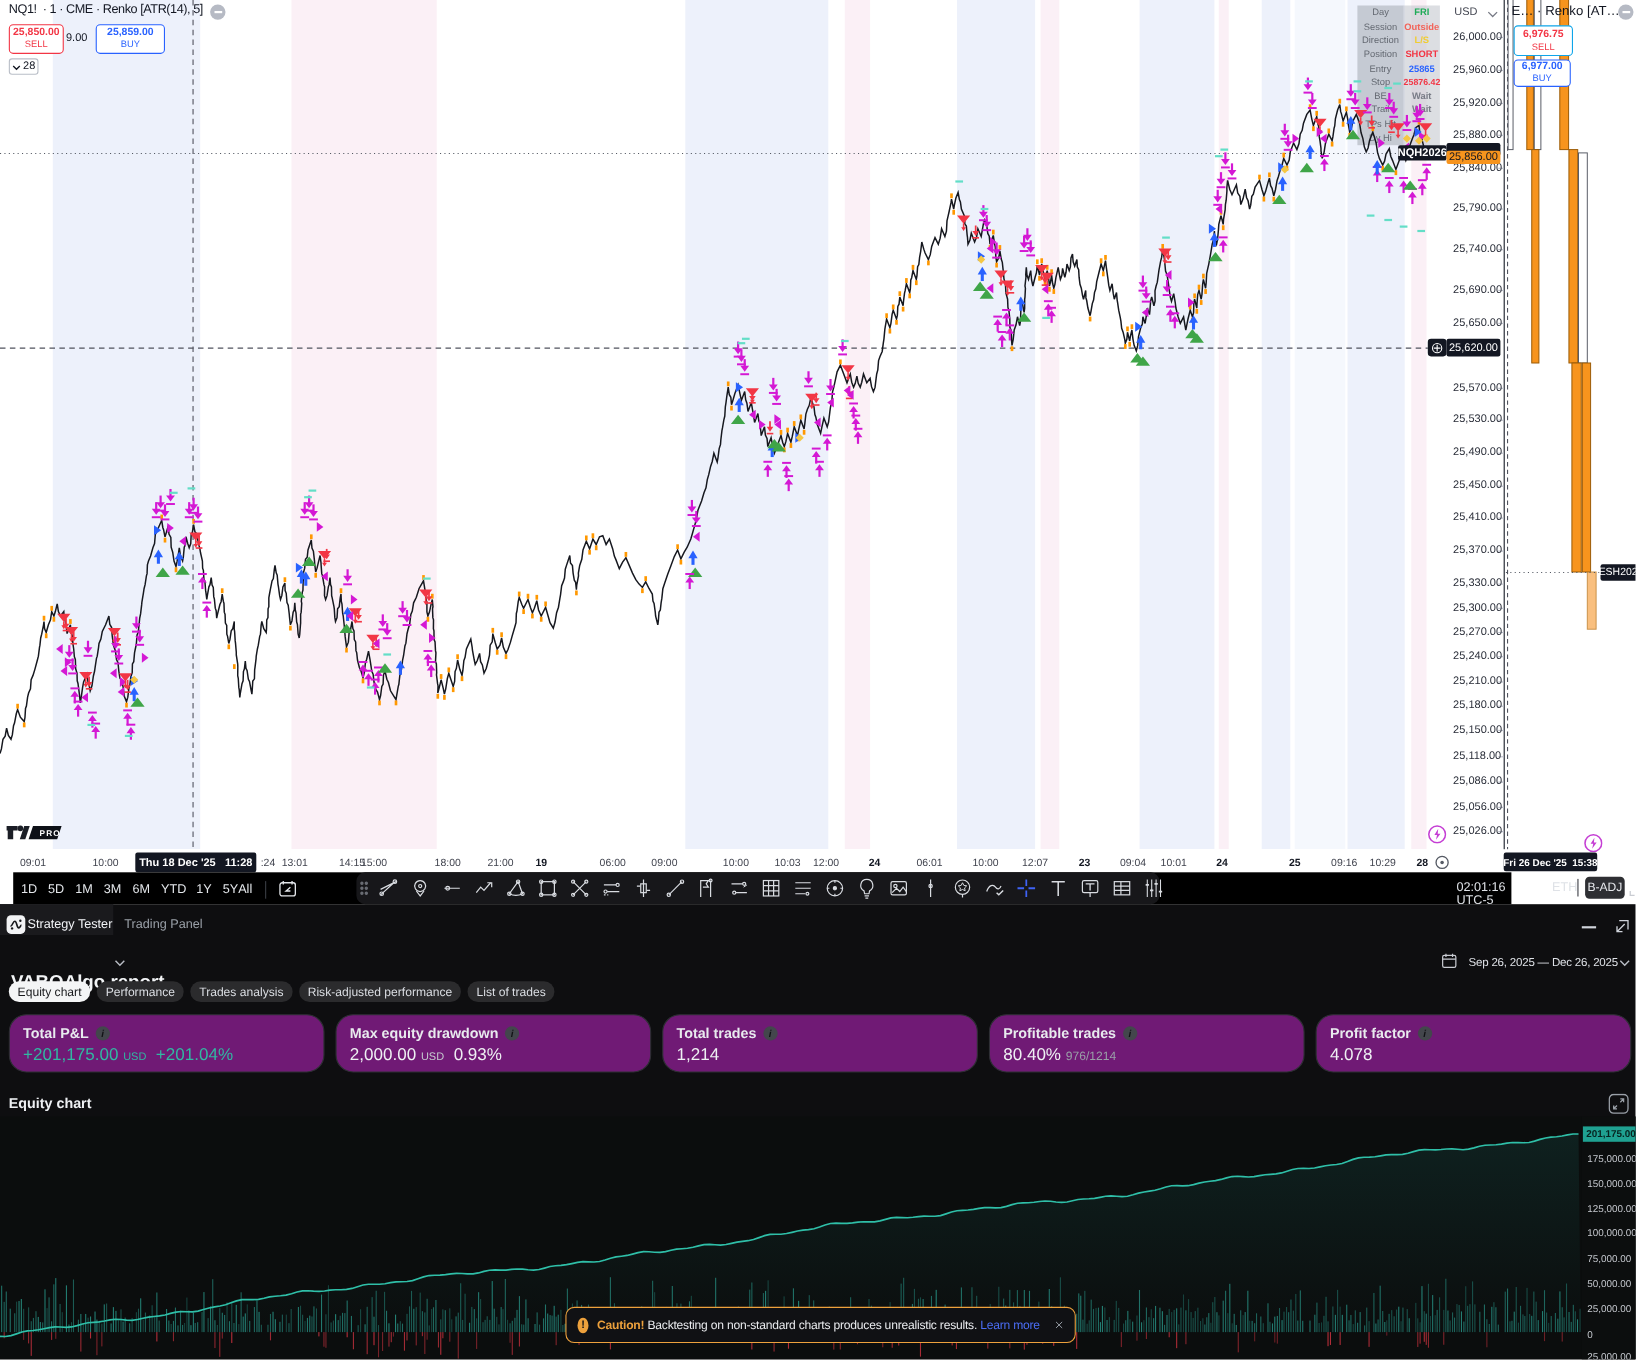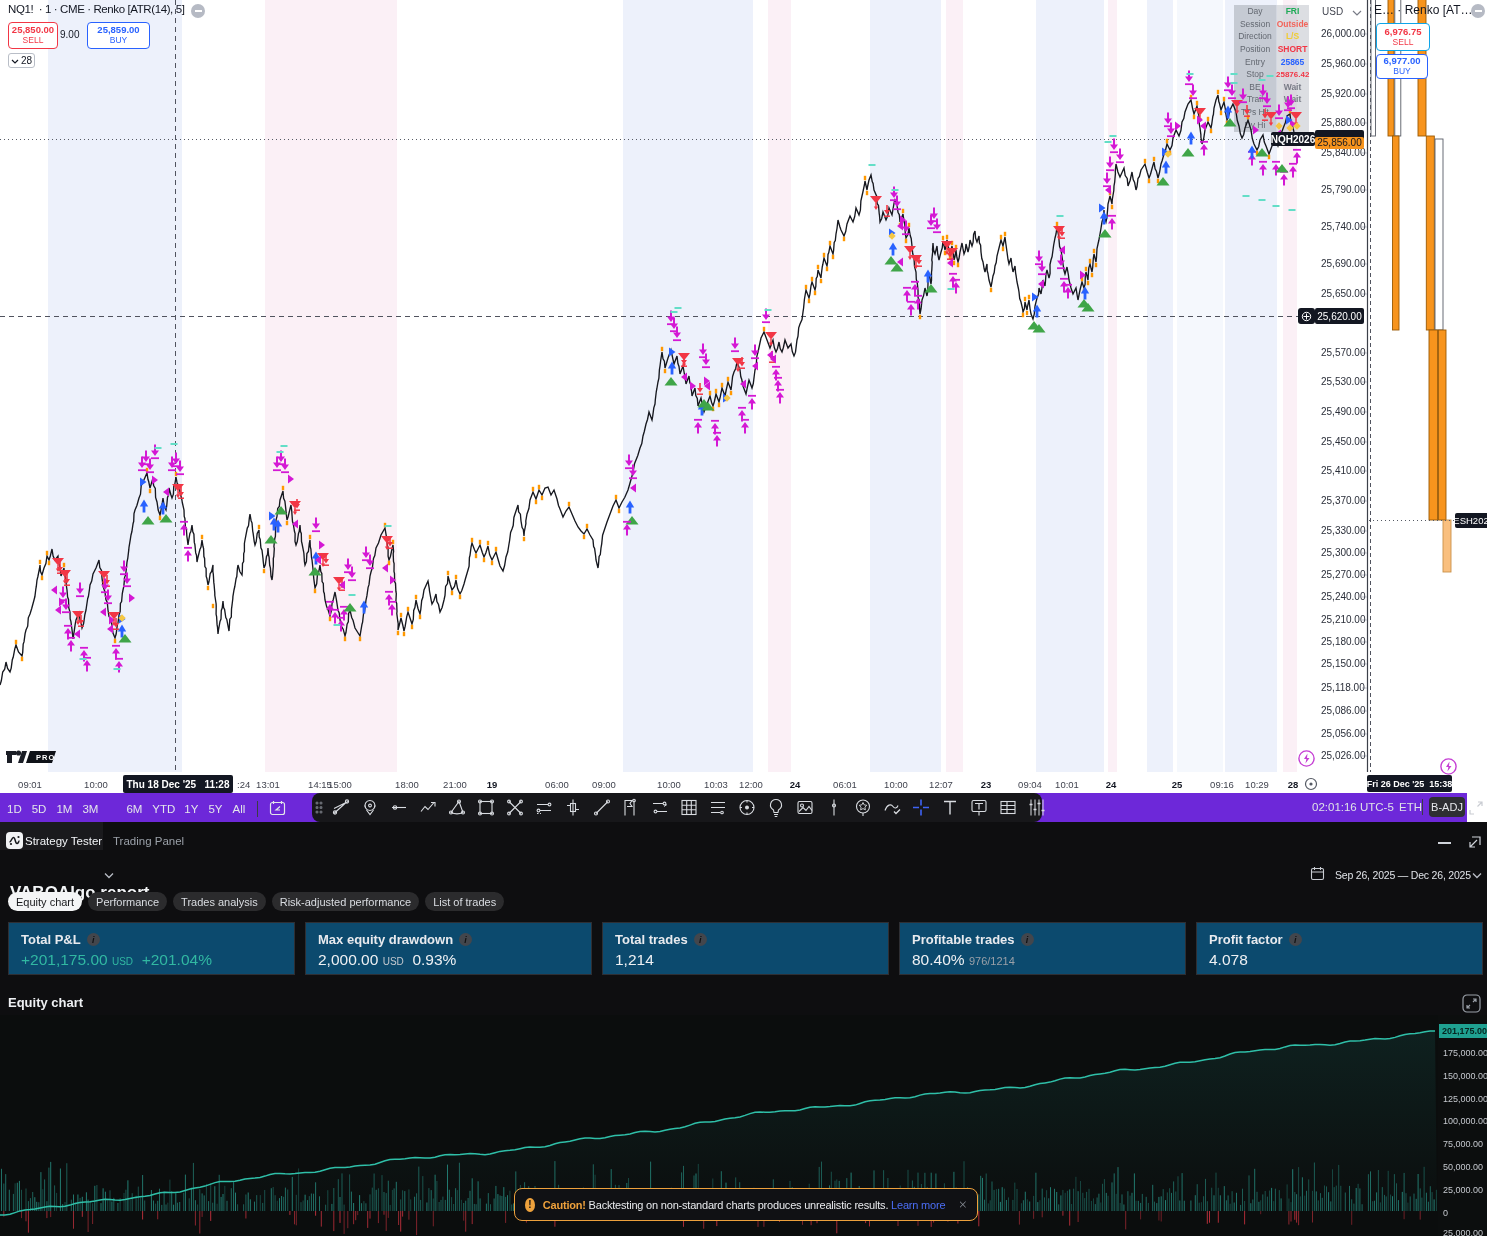--- a/index.html
+++ b/index.html
@@ -696,30 +696,30 @@
 <div style="position:absolute;left:237px;top:779px;font-size:9.5px;color:#40434e;z-index:5">:24</div>
 <div class="blabel" style="left:1367px;top:775px;width:85px;height:17px;z-index:6;font-size:9px;white-space:nowrap">
       <b>Fri 26 Dec '25&nbsp;&nbsp;15:38</b>
     </div>
 <svg width="14" height="14" viewBox="0 0 14 14" style="position:absolute;left:1304px;top:777px;z-index:6">
       <circle cx="7" cy="7" r="5.5" stroke="#555a64" fill="none" stroke-width="1.2"></circle>
       <circle cx="7" cy="7" r="1.6" fill="#555a64"></circle>
     </svg>
 </div>
 
-<div style="position:absolute;left:0;top:793px;width:1467px;height:29px;background:#6d28d9;z-index:8">
+<div style="position:absolute;left:12px;top:793px;width:1362px;height:29px;background:#000000;z-index:8">
   <div style="position:absolute;left:7px;top:7px;display:flex;gap:0;font-size:11.5px;color:#e3e6ea;align-items:center">
     <span style="margin-right:10px">1D</span>
       <span style="margin-right:10px">5D</span>
       <span style="margin-right:10px">1M</span>
-      <span style="margin-right:28px">3M</span>
+      <span style="margin-right:10px">3M</span>
       <span style="margin-right:10px">6M</span>
       <span style="margin-right:9px">YTD</span>
       <span style="margin-right:10px">1Y</span>
-      <span style="margin-right:10px">5Y</span>
+      <span style="">5Y</span>
       <span style="margin-right:12px">All</span>
     <span style="width:1px;height:16px;background:#3a3d44;margin-right:11px"></span>
     <svg width="17" height="17" viewBox="0 0 17 17">
         <rect x="1.5" y="2.5" width="14" height="12" rx="2" stroke="#e3e6ea" fill="none" stroke-width="1.2"></rect>
         <path d="M11,6.5l-4,3.5h4" stroke="#e3e6ea" fill="none" stroke-width="1.2"></path>
         <path d="M4.5,1v3M12.5,1v3" stroke="#e3e6ea" stroke-width="1.2"></path>
       </svg>
   </div>
   <div style="position:absolute;left:312px;top:0;width:730px;height:29px;background:#17171a;border-radius:8px"></div>
   <svg width="740" height="29" viewBox="0 0 740 29" style="position:absolute;left:310px;top:0" fill="none" stroke="#d9dce1" stroke-width="1.1">
@@ -920,21 +920,21 @@
         <div class="cv">4.078</div>
       </div>
   </div>
   <div style="position:absolute;left:8px;top:173px;font-size:13px;font-weight:bold;color:#eef0f3">Equity chart</div>
   <svg width="19" height="19" viewBox="0 0 19 19" style="position:absolute;left:1462px;top:172px" stroke="#9aa0a8" fill="none" stroke-width="1.2">
       <rect x="1" y="1" width="17" height="17" rx="4"></rect>
       <path d="M8,11l-3,3M5,11v3h3M11,8l3,-3M14,8V5h-3"></path>
     </svg>
 </div>
 <style>
-.card{width:287px;height:53px;border:1px solid #2e2f34;border-radius:0;background:#0c4a6e;padding:9px 12px}
+.card{width:287px;height:53px;border:1px solid #2e2f34;border-radius:16px;background:#701a75;padding:9px 12px}
 .ct{font-size:13px;font-weight:bold;color:#e8eaee;display:flex;align-items:center;gap:6px}
 .cv{font-size:15.5px;color:#eef0f3;margin-top:4px}
 .info{display:inline-flex;width:13px;height:13px;border-radius:50%;background:#43464c;color:#101114;font-size:9px;font-weight:bold;align-items:center;justify-content:center;font-style:italic}
 .el{position:absolute;left:1443px;font-size:9px;color:#c5c8ce}
 </style>
 
 <div style="position:absolute;left:0;top:1015px;width:1487px;height:221px;background:#0b0d0d;z-index:8">
   <svg width="1487" height="221" viewBox="0 1015 1487 221" xmlns="http://www.w3.org/2000/svg">
     <defs>
         <linearGradient id="eg" x1="0" y1="1030" x2="0" y2="1215" gradientUnits="userSpaceOnUse">

